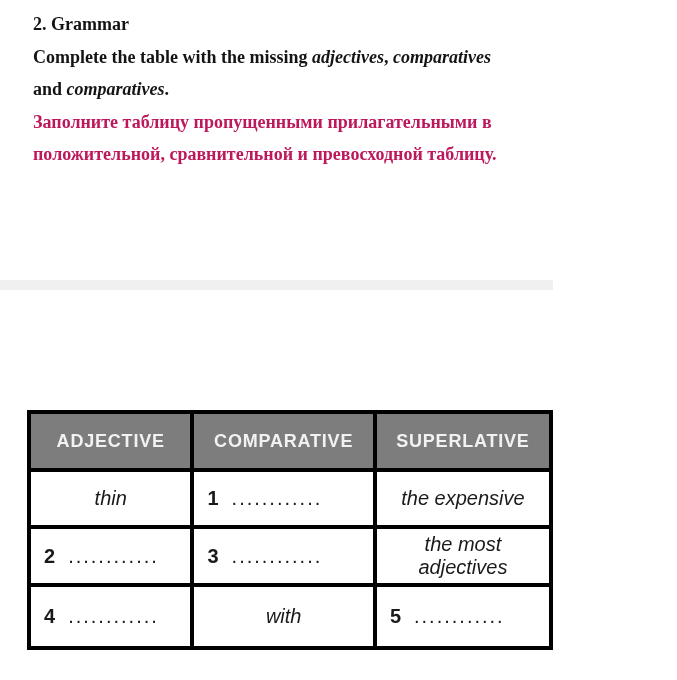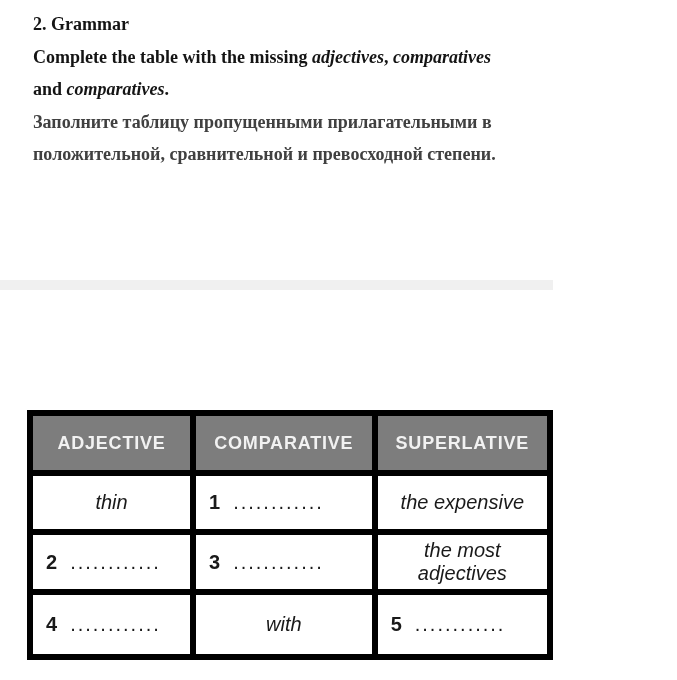--- a/index.html
+++ b/index.html
@@ -26,21 +26,21 @@
   }
   .line {
     display: block;
     font-size: 18px;
     font-weight: bold;
     line-height: 32.5px;
     white-space: nowrap;
   }
   .line i { font-style: italic; }
   .line.ru {
-    color: #404040;
+    color: #be185d;
   }
 
   
   .divider-band {
     position: absolute;
     left: 0;
     top: 280px;
     width: 677px;
     height: 10px;
     background: #f0f0f0;
@@ -51,21 +51,21 @@
     position: absolute;
     left: 27px;
     top: 410px;
   }
   table.grammar {
     border-collapse: collapse;
     table-layout: fixed;
     font-family: "Liberation Sans", sans-serif;
   }
   table.grammar td, table.grammar th {
-    border: 6px solid #000000;
+    border: 4px solid #000000;
     overflow: hidden;
   }
   col.col-adj  { width: 196px; }
   col.col-comp { width: 222px; }
   col.col-sup  { width: 215px; }
 
   th.hdr {
     background: #7d7d7d;
     color: #f2f2f2;
     font-size: 18px;
@@ -99,21 +99,21 @@
 </head>
 <body>
 
 <div class="page">
 
   <div class="instructions">
     <span class="line">2. Grammar</span>
     <span class="line"><span>Complete the table with the missing </span><i>adjectives</i><span>, </span><i>comparatives</i></span>
     <span class="line"><span>and </span><i>comparatives</i><span>.</span></span>
     <span class="line ru">Заполните таблицу пропущенными прилагательными в</span>
-    <span class="line ru">положительной, сравнительной и превосходной степени.</span>
+    <span class="line ru">положительной, сравнительной и превосходной таблицу.</span>
   </div>
 
   <div class="divider-band"></div>
 
   <div class="grammar-table-wrap">
     <table class="grammar">
       <colgroup>
         <col class="col-adj">
         <col class="col-comp">
         <col class="col-sup">

